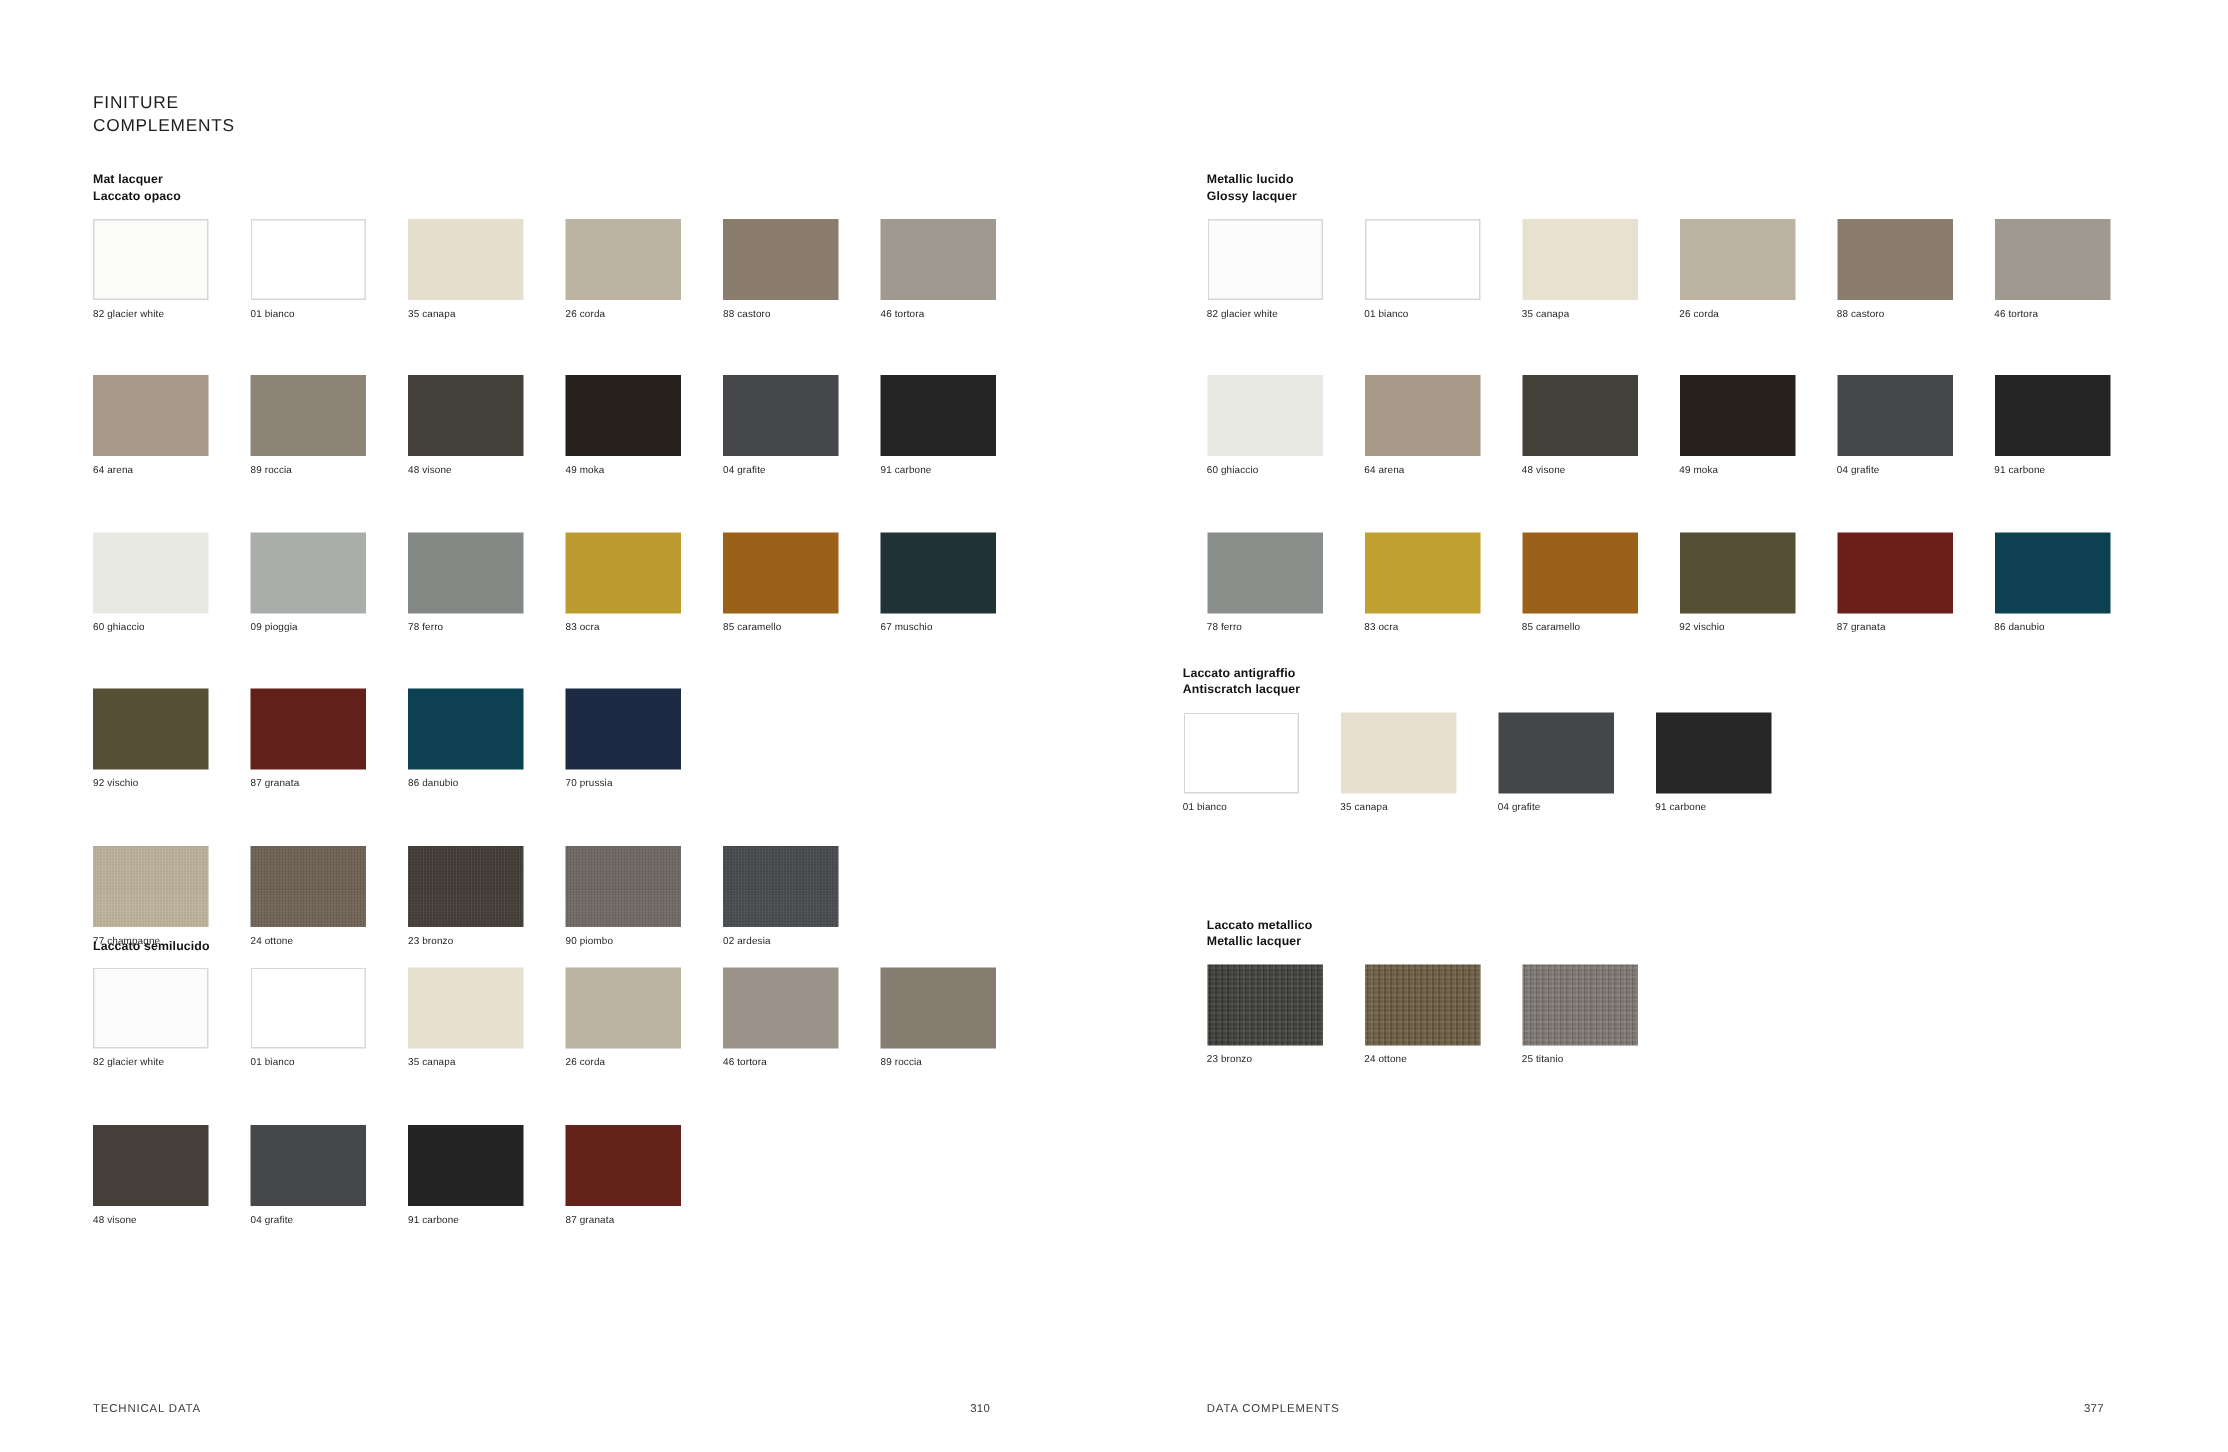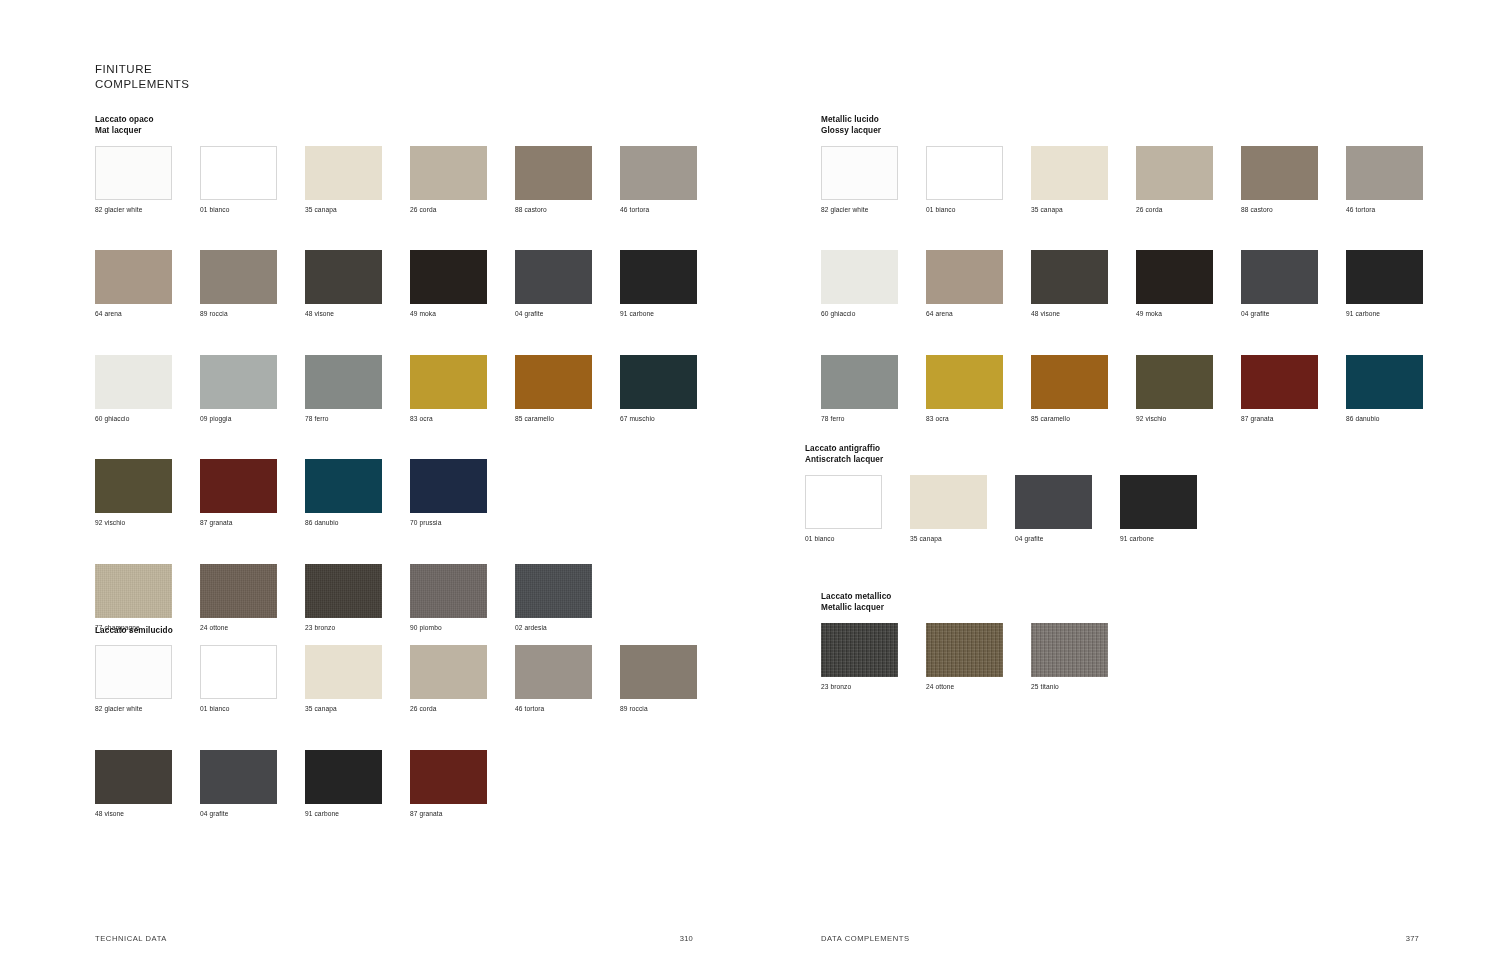--- a/index.html
+++ b/index.html
@@ -20,21 +20,21 @@
   .spread {
     position: absolute;
     inset: 0;
     display: flex;
   }
   .page {
     position: relative;
     width: 742.5px;
     height: 968px;
   }
-  .page-left  { padding: 0 0 0 62px; margin-left: 33px; }
+  .page-left  { padding: 0 0 0 62px; }
   .page-right { padding: 0 0 0 62px; }
 
   
   .masthead {
     position: absolute;
     left: 62px; top: 62px;
     font-size: 11.5px;
     letter-spacing: 0.045em;
     line-height: 1.28;
     color: #1d1d1d;
@@ -129,22 +129,22 @@
 
   <div class="page page-left">
 
     <div class="masthead">
       <div>FINITURE</div>
       <div>COMPLEMENTS</div>
     </div>
 
     <div class="group" id="grp-mat-lacquer" style="left:62px; top:114px;">
       <div class="group-title">
+        <div>Mat lacquer</div>
         <div>Laccato opaco</div>
-        <div>Mat lacquer</div>
       </div>
       <div class="rows">
           <div class="row">
             <div class="cell">
               <div class="swatch outlined" style="background: rgb(251, 251, 250);"></div>
               <div class="swatch-label">82 glacier white</div>
             </div>
             <div class="cell">
               <div class="swatch outlined" style="background: rgb(255, 255, 255);"></div>
               <div class="swatch-label">01 bianco</div>
@@ -428,21 +428,21 @@
               <div class="swatch-label">04 grafite</div>
             </div>
             <div class="cell">
               <div class="swatch" style="background: rgb(38, 38, 38);"></div>
               <div class="swatch-label">91 carbone</div>
             </div>
           </div>
         </div>
     </div>
 
-    <div class="group" id="grp-metallic" style="left:62px; top:591px;">
+    <div class="group" id="grp-metallic" style="left:62px; top:611px;">
       <div class="group-title">
         <div>Laccato metallico</div>
         <div>Metallic lacquer</div>
       </div>
       <div class="rows">
           <div class="row">
             <div class="cell">
               <div class="swatch tex-metal" style="background: rgb(59, 59, 56);"></div>
               <div class="swatch-label">23 bronzo</div>
             </div>

